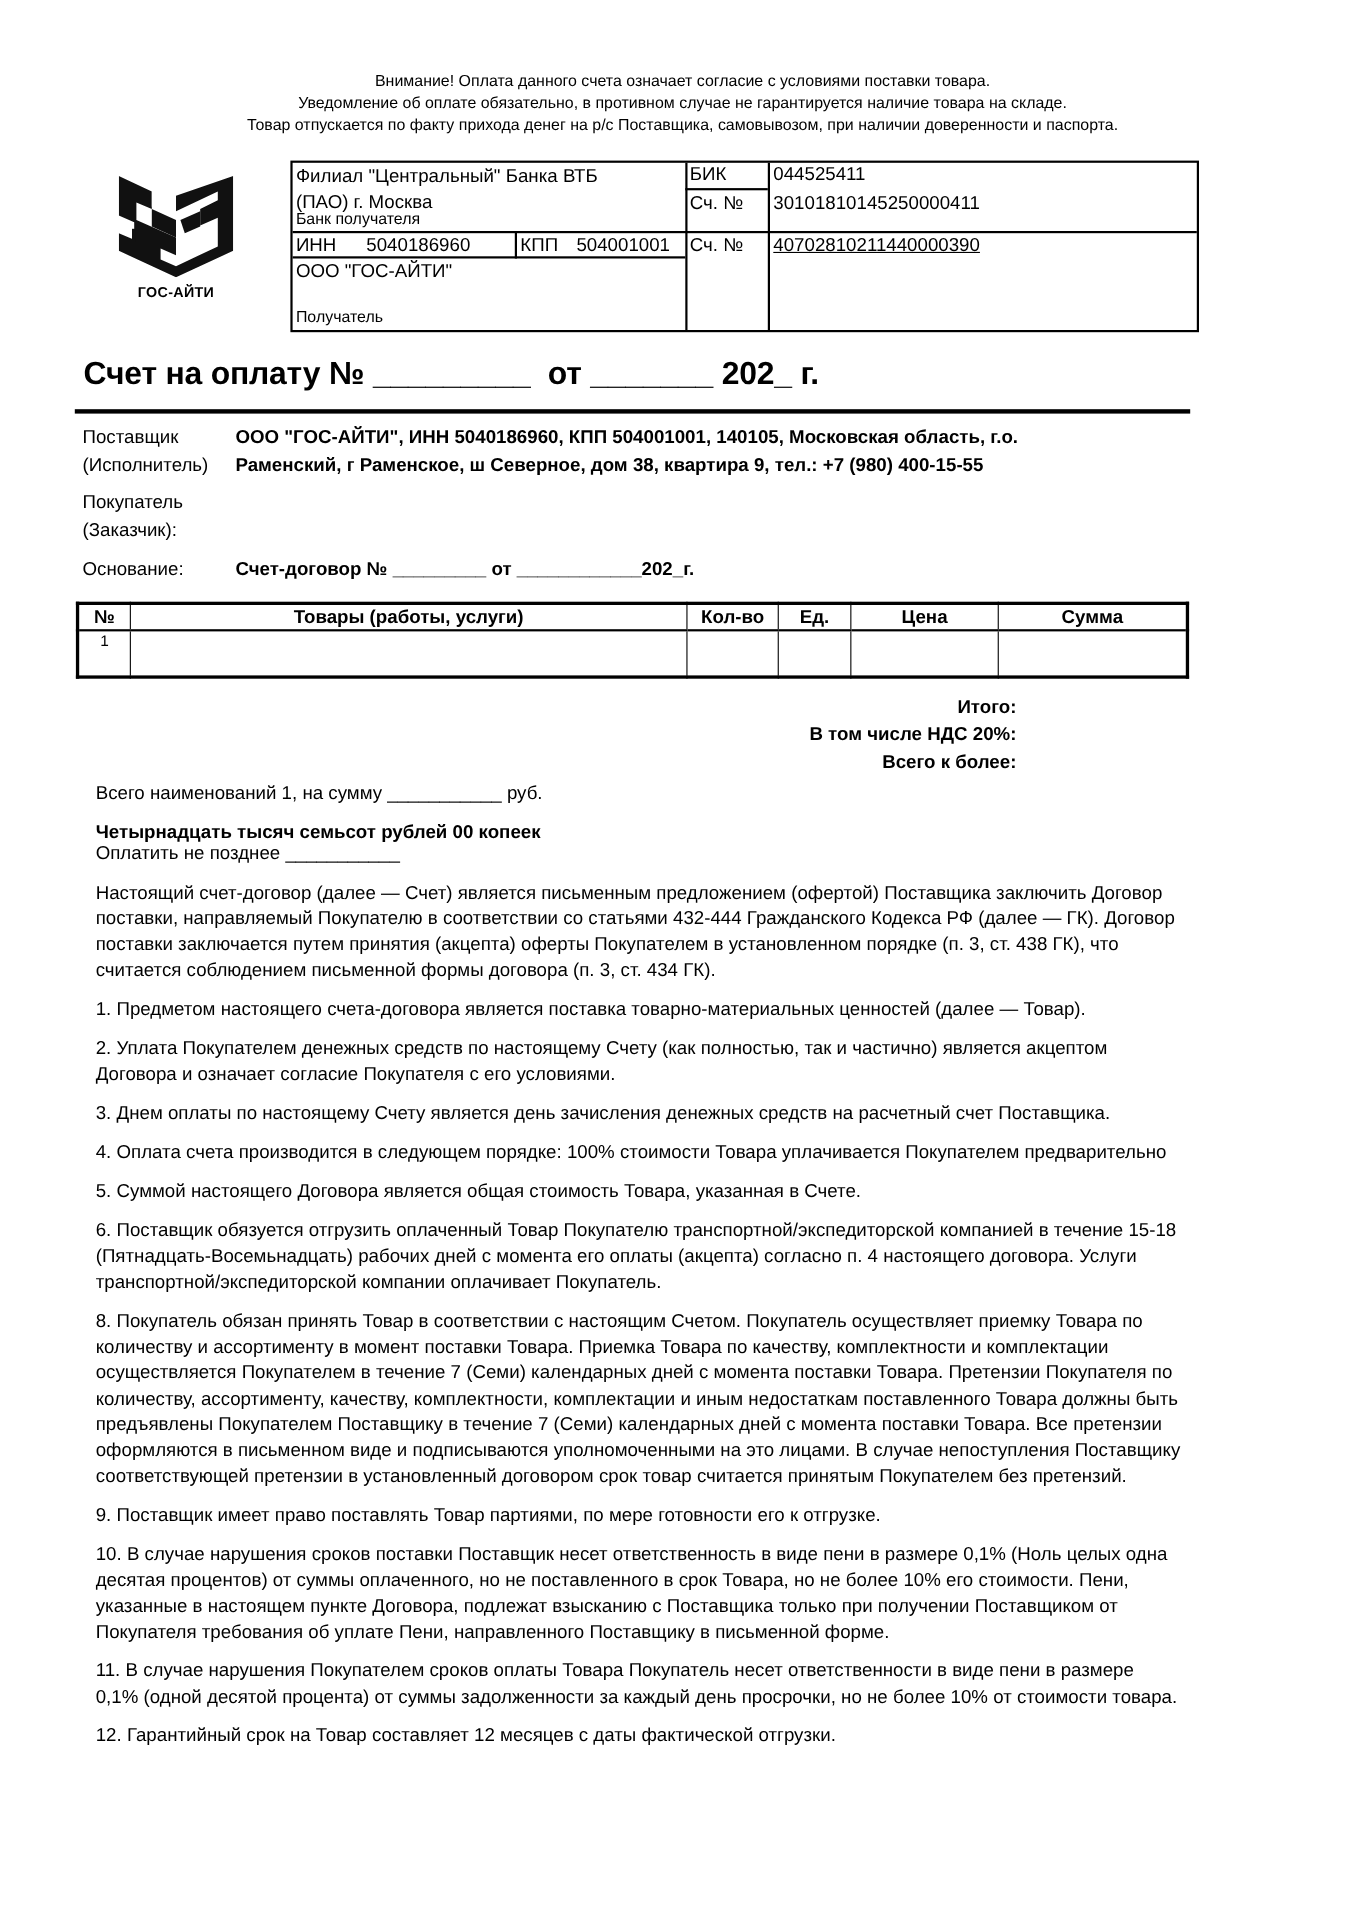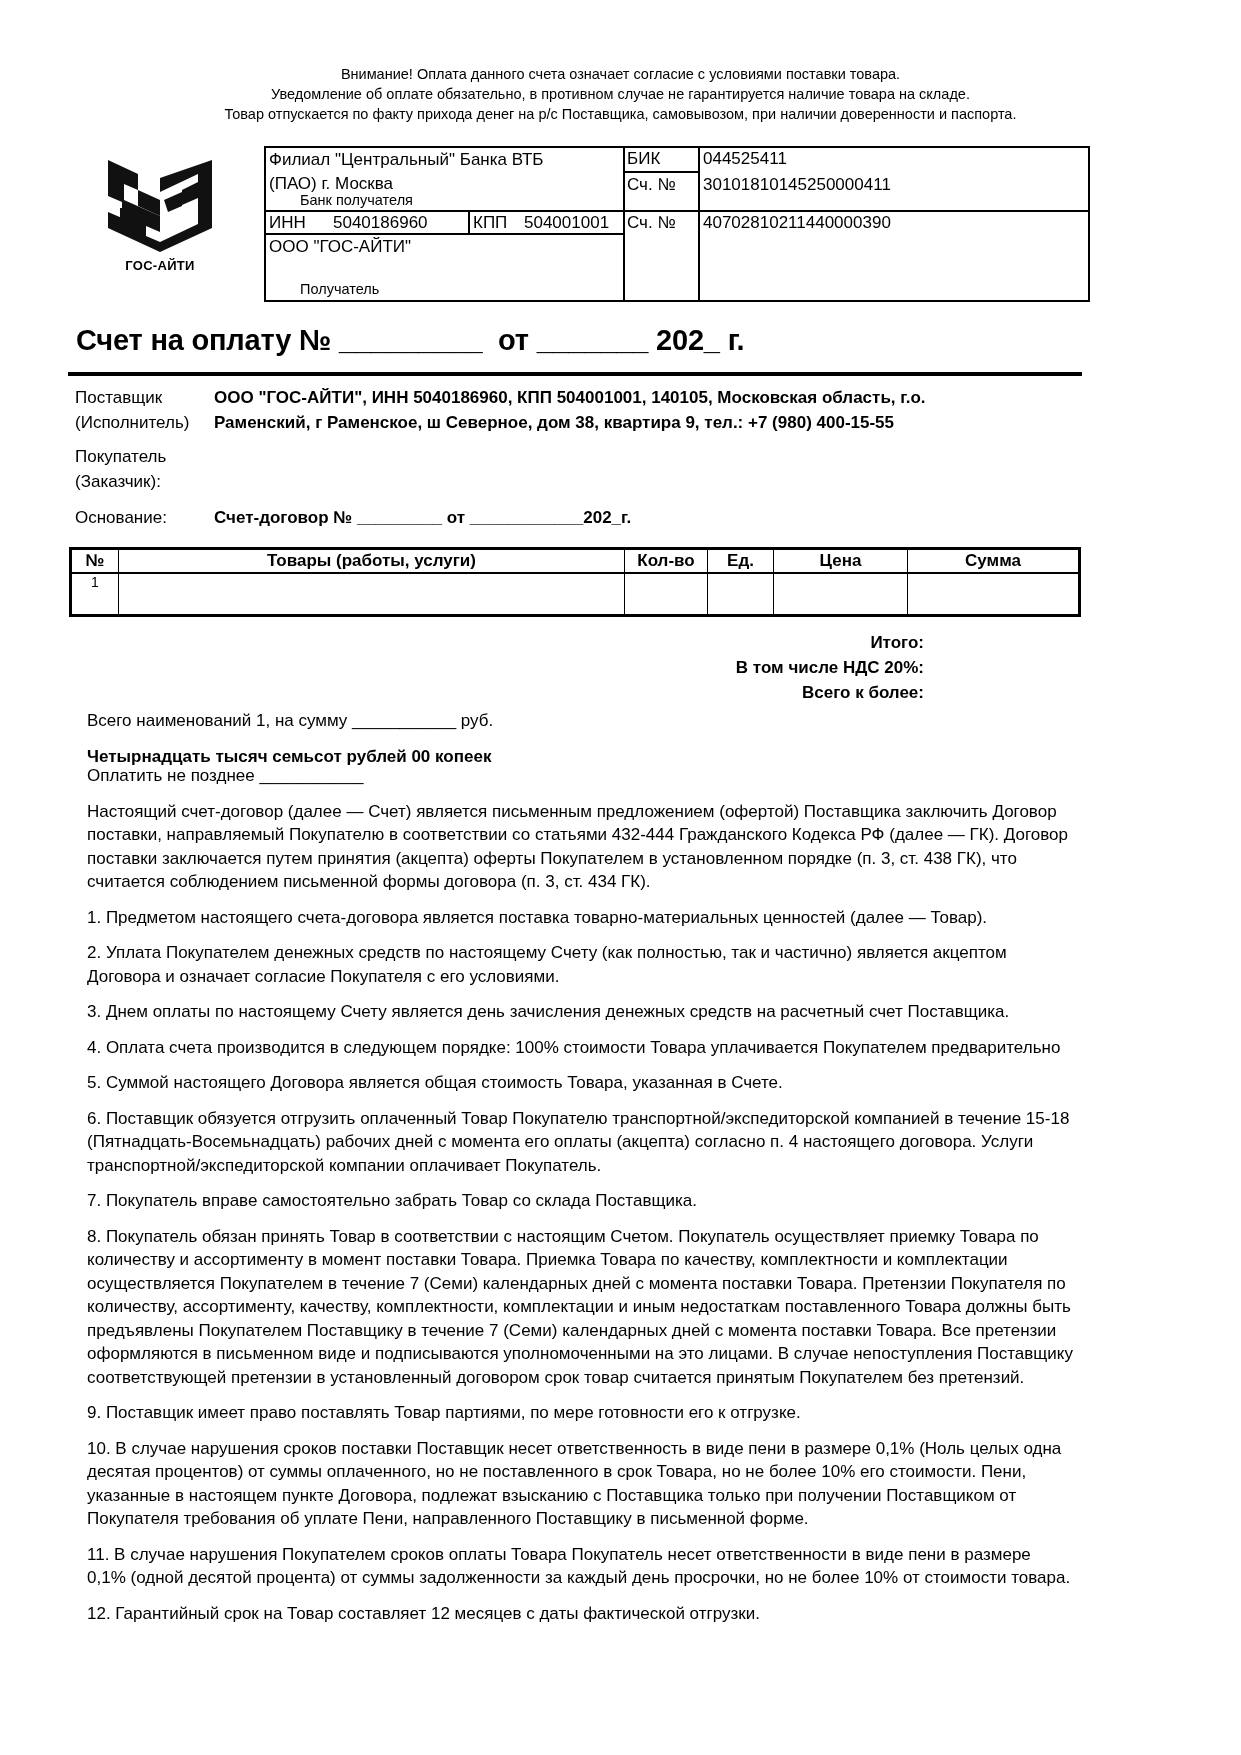--- a/index.html
+++ b/index.html
@@ -7,21 +7,21 @@
   .notice { position:absolute; left:0; width:1241px; top:64px; text-align:center; font-size:14.5px; line-height:20px; }
   .notice div { white-space:nowrap; }
   .logo { position:absolute; left:100px; top:160px; width:120px; height:118px; }
   .logo svg { display:block; margin:0 auto; }
   .logo-text { text-align:center; font-weight:bold; font-size:13px; margin-top:6px; letter-spacing:0.3px; }
 
   .bank { position:absolute; left:264px; top:146px; width:826px; height:156px; border:2px solid #000; box-sizing:border-box; font-size:17px; }
   .bank .cell { position:absolute; box-sizing:border-box; }
   .vline { position:absolute; background:#000; width:2px; }
   .hline { position:absolute; background:#000; height:2px; }
-  .small { font-size:14.5px;margin-left:31px; }
+  .small { font-size:14.5px; }
 
   .title { position:absolute; left:76px; top:324px; font-size:29px; font-weight:bold; white-space:nowrap; letter-spacing:-0.2px;text-align:center; }
   .title-rule { position:absolute; left:68px; top:372px; width:1014px; height:4px; background:#000; }
 
   .row-lbl { position:absolute; left:75px; font-size:17px; line-height:25px; }
   .row-val { position:absolute; left:214px; font-size:17px; line-height:25px; font-weight:bold; white-space:nowrap; }
 
   table.items { position:absolute; left:69px; top:547px; width:1012px; border-collapse:collapse; border:3px solid #000; font-size:17px; }
   table.items th { font-weight:bold; border:1px solid #000; border-bottom:2px solid #000; height:22px; padding:0; text-align:center; }
   table.items td { border:1px solid #000; height:40px; vertical-align:top; padding:0; text-align:center; font-size:14px; }
@@ -70,21 +70,21 @@
   <div class="cell" style="left:361px; top:0; line-height:22px;">БИК</div>
   <div class="cell" style="left:437px; top:0; line-height:22px;">044525411</div>
   <div class="cell" style="left:361px; top:25px; line-height:24px;">Сч. №</div>
   <div class="cell" style="left:437px; top:25px; line-height:24px;">30101810145250000411</div>
 
   <div class="cell" style="left:3px; top:64px; line-height:22px;">ИНН</div>
   <div class="cell" style="left:67px; top:64px; line-height:22px;">5040186960</div>
   <div class="cell" style="left:207px; top:64px; line-height:22px;">КПП</div>
   <div class="cell" style="left:258px; top:64px; line-height:22px;">504001001</div>
   <div class="cell" style="left:361px; top:64px; line-height:22px;">Сч. №</div>
-  <div class="cell" style="left:437px; top:64px; line-height:22px;">40702810211440000390</div>
+  <div class="cell" style="left:437px; top:64px; line-height:22px;text-decoration:underline;">40702810211440000390</div>
 
   <div class="cell" style="left:3px; top:88px; line-height:22px;">ООО "ГОС-АЙТИ"</div>
   <div class="cell small" style="left:3px; top:133px;">Получатель</div>
 </div>
 
 <div class="title" style="white-space:pre;">Счет на оплату № _________  от _______ 202_ г.</div>
 <div class="title-rule"></div>
 
 <div class="row-lbl" style="top:385px;">
   <div>Поставщик</div>
@@ -140,19 +140,18 @@
 
 <div class="body-text" style="top:752px;">
   <p>Оплатить не позднее ___________</p>
   <p>Настоящий счет-договор (далее — Счет) является письменным предложением (офертой) Поставщика заключить Договор поставки, направляемый Покупателю в соответствии со статьями 432-444 Гражданского Кодекса РФ (далее — ГК). Договор поставки заключается путем принятия (акцепта) оферты Покупателем в установленном порядке (п. 3, ст. 438 ГК), что считается соблюдением письменной формы договора (п. 3, ст. 434 ГК).</p>
   <p>1. Предметом настоящего счета-договора является поставка товарно-материальных ценностей (далее — Товар).</p>
   <p>2. Уплата Покупателем денежных средств по настоящему Счету (как полностью, так и частично) является акцептом Договора и означает согласие Покупателя с его условиями.</p>
   <p>3. Днем оплаты по настоящему Счету является день зачисления денежных средств на расчетный счет Поставщика.</p>
   <p>4. Оплата счета производится в следующем порядке: 100% стоимости Товара уплачивается Покупателем предварительно</p>
   <p>5. Суммой настоящего Договора является общая стоимость Товара, указанная в Счете.</p>
   <p>6. Поставщик обязуется отгрузить оплаченный Товар Покупателю транспортной/экспедиторской компанией в течение 15-18 (Пятнадцать-Восемьнадцать) рабочих дней с момента его оплаты (акцепта) согласно п. 4 настоящего договора. Услуги транспортной/экспедиторской компании оплачивает Покупатель.</p>
-  <p>7. Покупатель вправе самостоятельно забрать Товар со склада Поставщика.</p>
   <p>8. Покупатель обязан принять Товар в соответствии с настоящим Счетом. Покупатель осуществляет приемку Товара по количеству и ассортименту в момент поставки Товара. Приемка Товара по качеству, комплектности и комплектации осуществляется Покупателем в течение 7 (Семи) календарных дней с момента поставки Товара. Претензии Покупателя по количеству, ассортименту, качеству, комплектности, комплектации и иным недостаткам поставленного Товара должны быть предъявлены Покупателем Поставщику в течение 7 (Семи) календарных дней с момента поставки Товара. Все претензии оформляются в письменном виде и подписываются уполномоченными на это лицами. В случае непоступления Поставщику соответствующей претензии в установленный договором срок товар считается принятым Покупателем без претензий.</p>
   <p>9. Поставщик имеет право поставлять Товар партиями, по мере готовности его к отгрузке.</p>
   <p>10. В случае нарушения сроков поставки Поставщик несет ответственность в виде пени в размере 0,1% (Ноль целых одна десятая процентов) от суммы оплаченного, но не поставленного в срок Товара, но не более 10% его стоимости. Пени, указанные в настоящем пункте Договора, подлежат взысканию с Поставщика только при получении Поставщиком от Покупателя требования об уплате Пени, направленного Поставщику в письменной форме.</p>
   <p>11. В случае нарушения Покупателем сроков оплаты Товара Покупатель несет ответственности в виде пени в размере 0,1% (одной десятой процента) от суммы задолженности за каждый день просрочки, но не более 10% от стоимости товара.</p>
   <p>12. Гарантийный срок на Товар составляет 12 месяцев с даты фактической отгрузки.</p>
 </div>
 
 </body></html>

